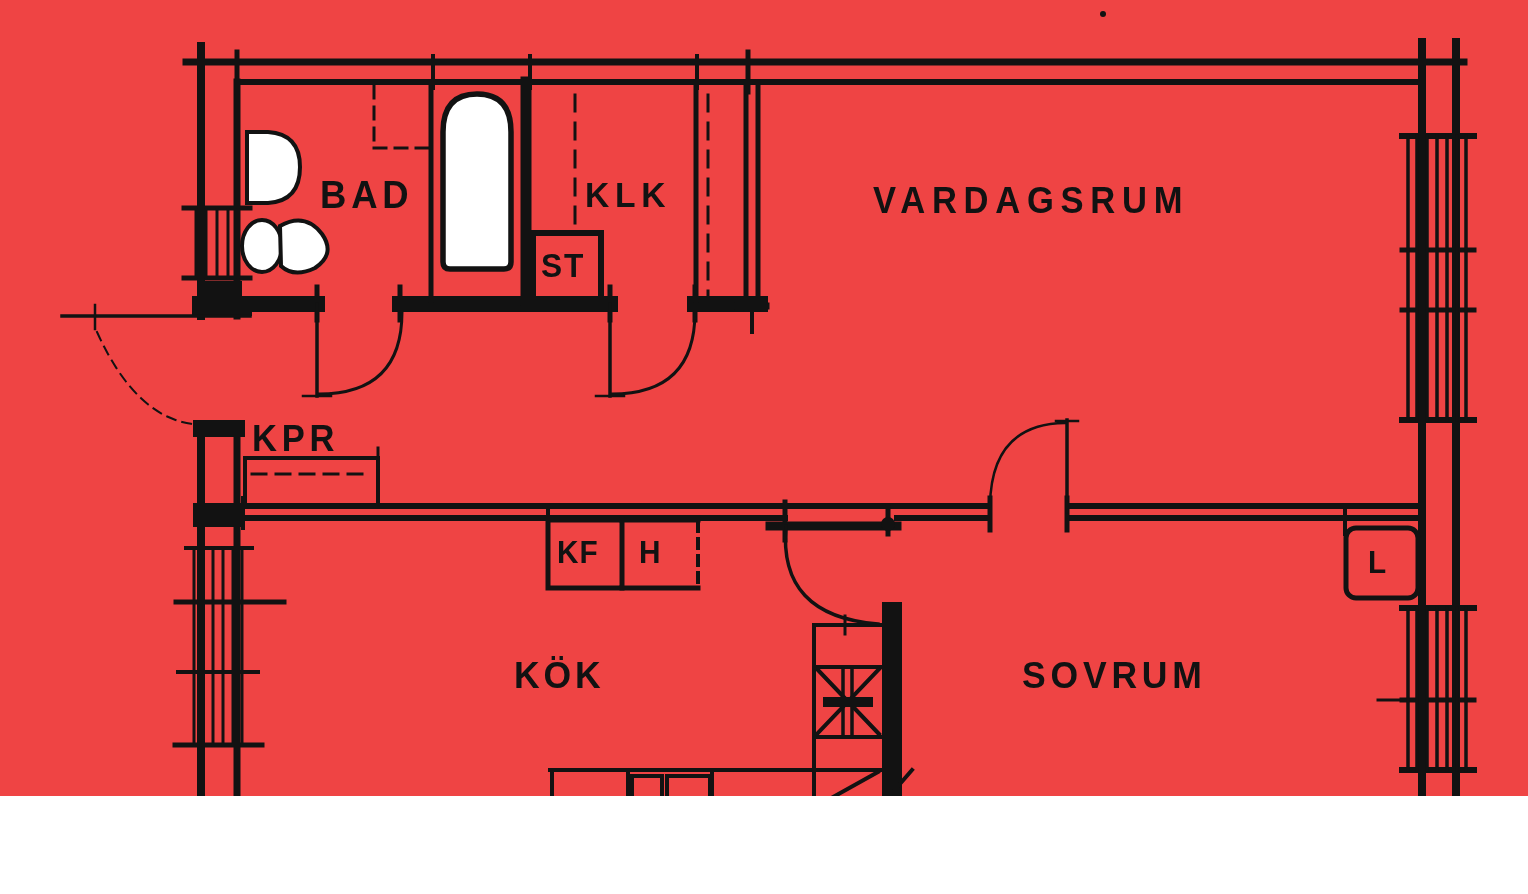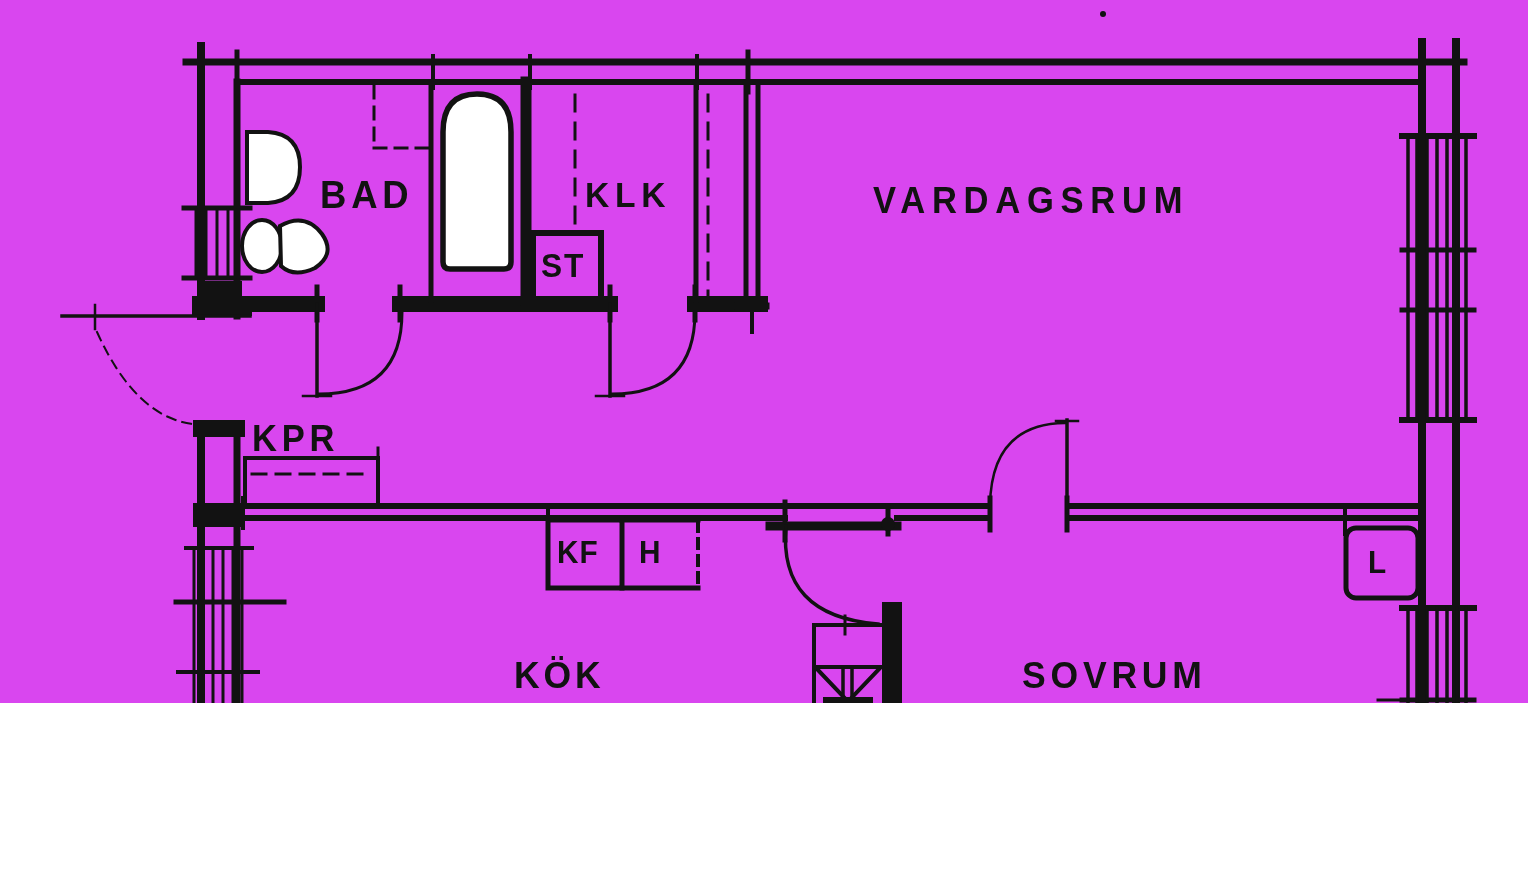--- a/index.html
+++ b/index.html
@@ -1,19 +1,19 @@
 <!DOCTYPE html>
 <html><head>
 <meta charset="utf-8">
 <style>
   html,body{margin:0;padding:0;background:#ffffff;}
   .plan-wrap{
     position:relative;
-    width:1528px;height:703px;
-    background:#d946ef;
+    width:1528px;height:796px;
+    background:#ef4444;
     font-family:"Liberation Sans", sans-serif;
     overflow:hidden;
   }
   svg{position:absolute;left:0;top:0;}
   .lbl{
     position:absolute;
     color:#121212;
     font-weight:700;
     white-space:nowrap;
     line-height:1;

